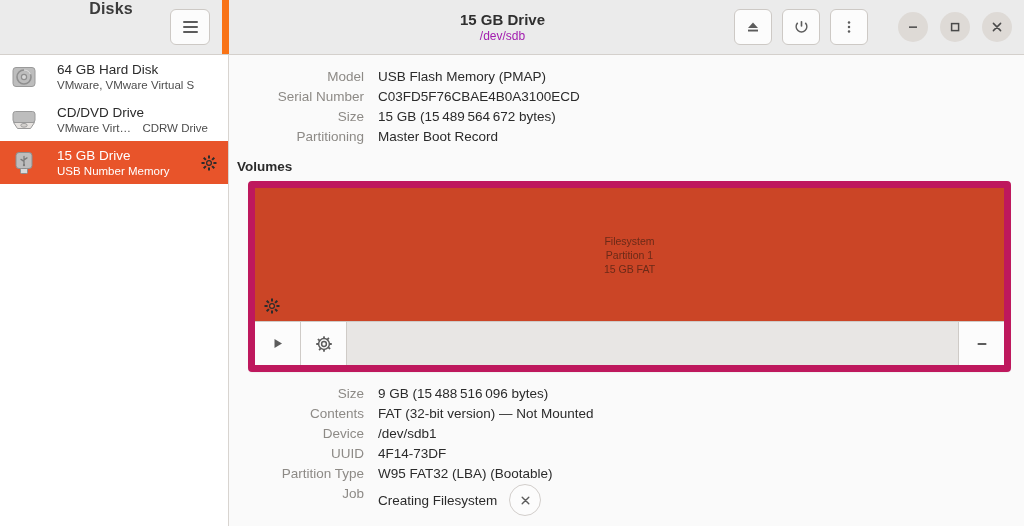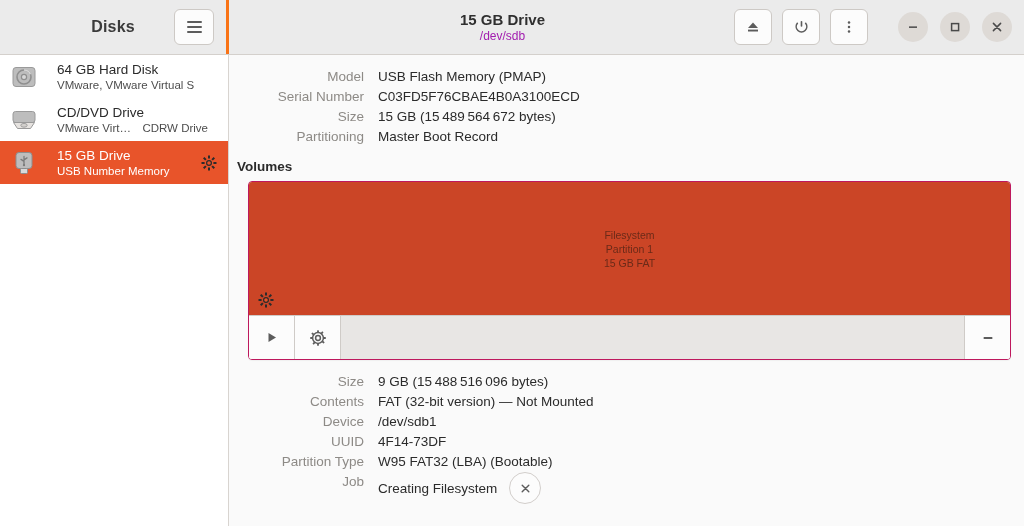--- a/index.html
+++ b/index.html
@@ -29,24 +29,23 @@
     min-height: 54px;
     display: flex;
     align-items: stretch;
     background: #ebebeb;
     border-bottom: 1px solid #d4d0cc;
   }
   .tb-left {
     width: 229px;
     min-width: 229px;
     display: flex;
-    align-items: center;
     justify-content: center;
     position: relative;
-    border-right: 3px solid #f97316;
+    border-right: 7px solid #f97316;
     background: #ebebeb;
     box-sizing: border-box;
   }
   .app-title {
     font-size: 16px;
     font-weight: bold;
     color: #3b3b3b;
     letter-spacing: .2px;
   }
   .hamburger-btn {
@@ -233,21 +232,21 @@
   .section-title {
     font-size: 13.5px;
     font-weight: bold;
     color: #2b2b2b;
     margin: 12px 0 7px 8px;
   }
 
   
   .vol-wrap {
     margin: 0 13px 0 19px;
-    border: 1px solid #be185d;
+    border: 7px solid #be185d;
     border-radius: 4px;
     overflow: hidden;
     background: #fff;
     box-shadow: 0 1px 1px rgba(0,0,0,.04);
   }
   .vol-bar {
     height: 133px;
     background: #cb4526;
     position: relative;
     display: flex;

